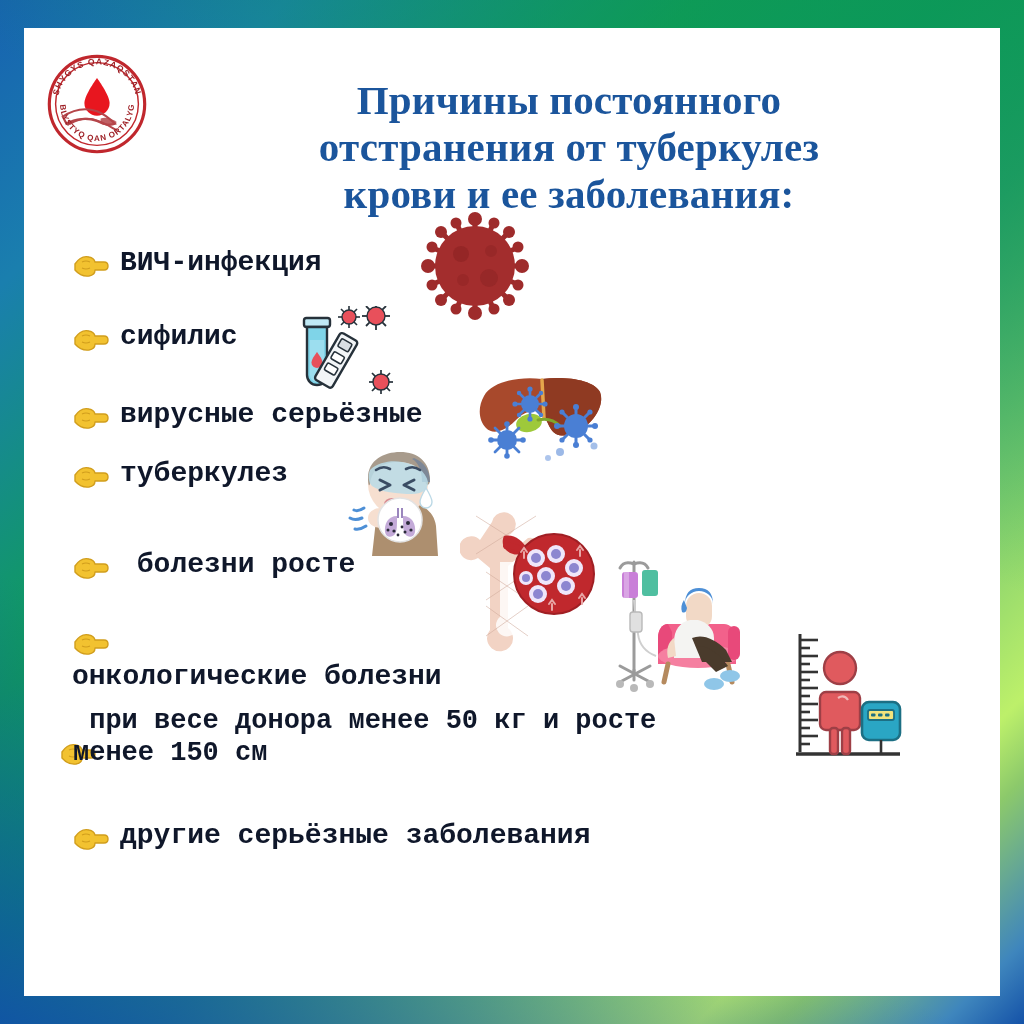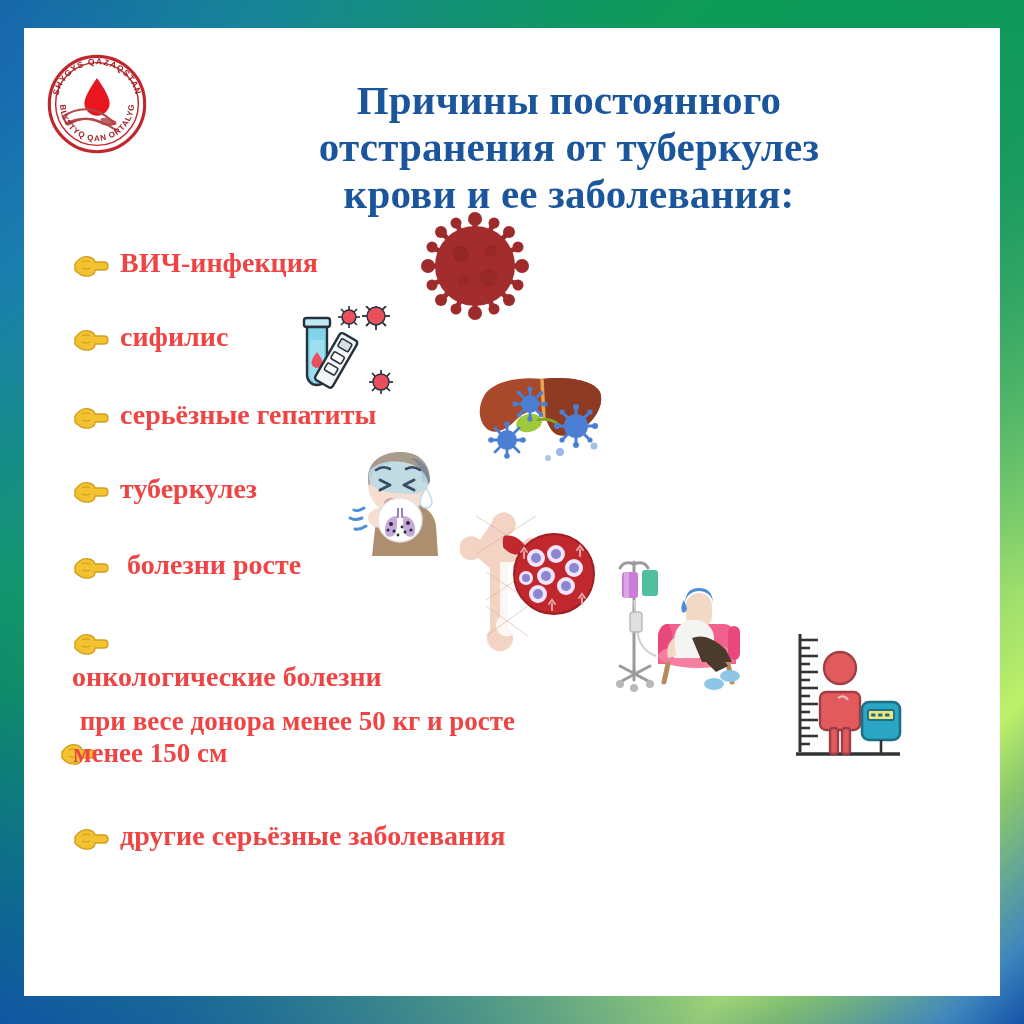--- a/index.html
+++ b/index.html
@@ -79,22 +79,22 @@
     align-items:flex-start;
     white-space:nowrap;
   }
   .hand{
     width:40px;height:32px;
     flex:0 0 auto;
     margin-right:8px;
     margin-top:4px;
   }
   .rowtext{
-    color:#ef4444;
-    font-family:Liberation Serif, serif;
+    color:#0f172a;
+    font-family:Liberation Mono, monospace;
     font-weight:bold;
     font-size:28px;
     line-height:1.18;
     white-space:pre-wrap;
   }
   .row.wide .rowtext{font-size:27px;}
 
   
   .art{position:absolute;}
 
@@ -527,24 +527,24 @@
       </div>
 
       <div class="row" style="left:48px;top:184px;">
         <span class="hand">
           <svg viewBox="0 0 40 32" width="40" height="32" aria-hidden="true">
             <path d="M3 14 q6 -9 14 -7 q5 1 6 5 l9 0 q4 0 4 4 q0 4 -4 4 l-9 0 q0 5 -6 6 q-8 1 -14 -6 Z" fill="#f2c230" stroke="#d19e1d" stroke-width="1.4" stroke-linejoin="round"></path>
             <path d="M10 12 q4 -2 8 0" stroke="#d19e1d" stroke-width="1.2" fill="none"></path>
             <path d="M10 18 q4 2 8 0" stroke="#d19e1d" stroke-width="1.2" fill="none"></path>
           </svg>
         </span>
-        <span class="rowtext">серьёзные гепатиты</span>
-      </div>
-
-      <div class="row" style="left:48px;top:258px;">
+        <span class="rowtext">вирусные серьёзные</span>
+      </div>
+
+      <div class="row" style="left:48px;top:243px;">
         <span class="hand">
           <svg viewBox="0 0 40 32" width="40" height="32" aria-hidden="true">
             <path d="M3 14 q6 -9 14 -7 q5 1 6 5 l9 0 q4 0 4 4 q0 4 -4 4 l-9 0 q0 5 -6 6 q-8 1 -14 -6 Z" fill="#f2c230" stroke="#d19e1d" stroke-width="1.4" stroke-linejoin="round"></path>
             <path d="M10 12 q4 -2 8 0" stroke="#d19e1d" stroke-width="1.2" fill="none"></path>
             <path d="M10 18 q4 2 8 0" stroke="#d19e1d" stroke-width="1.2" fill="none"></path>
           </svg>
         </span>
         <span class="rowtext">туберкулез</span>
       </div>
 

